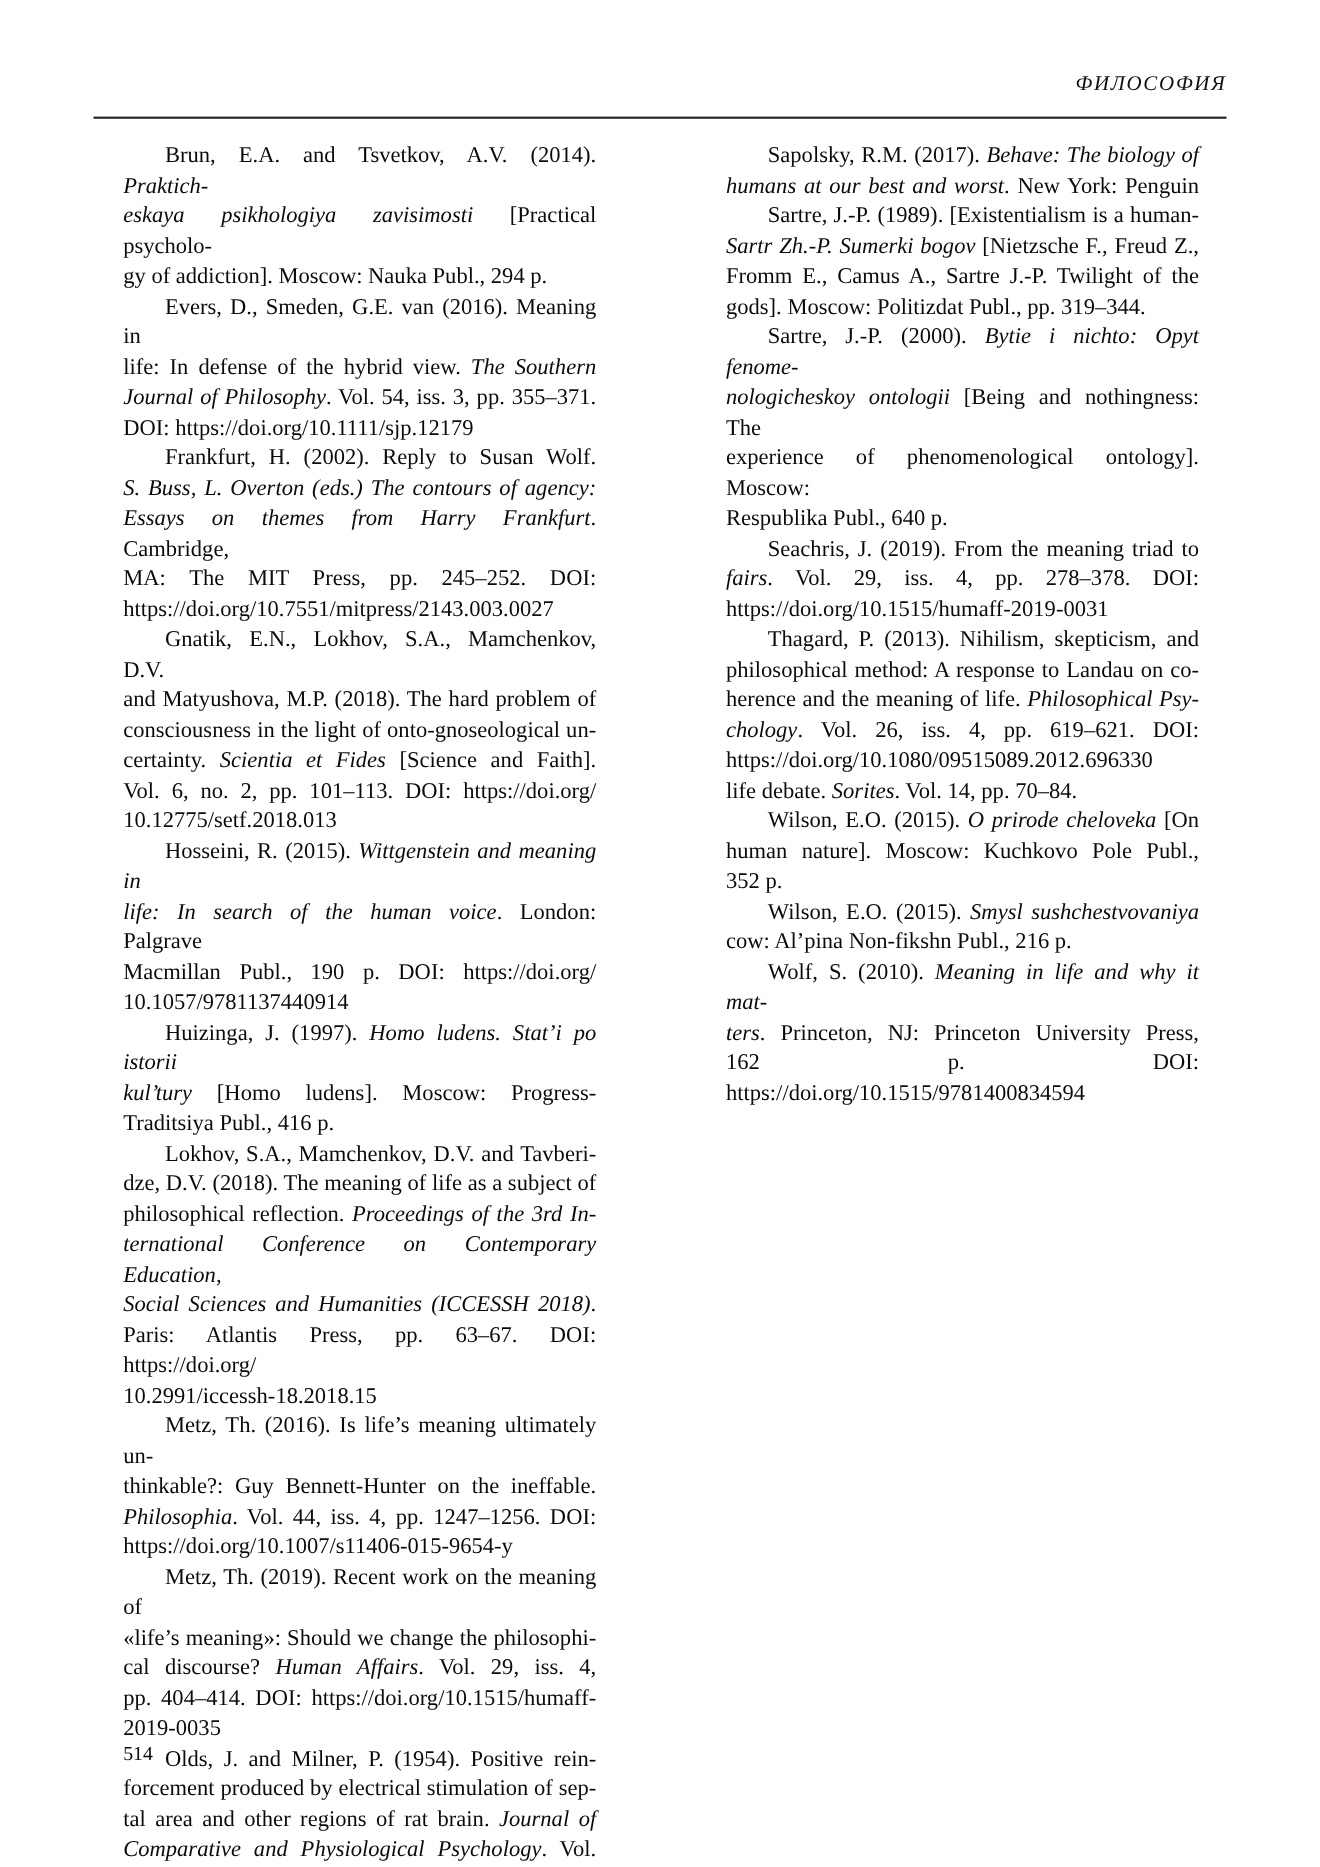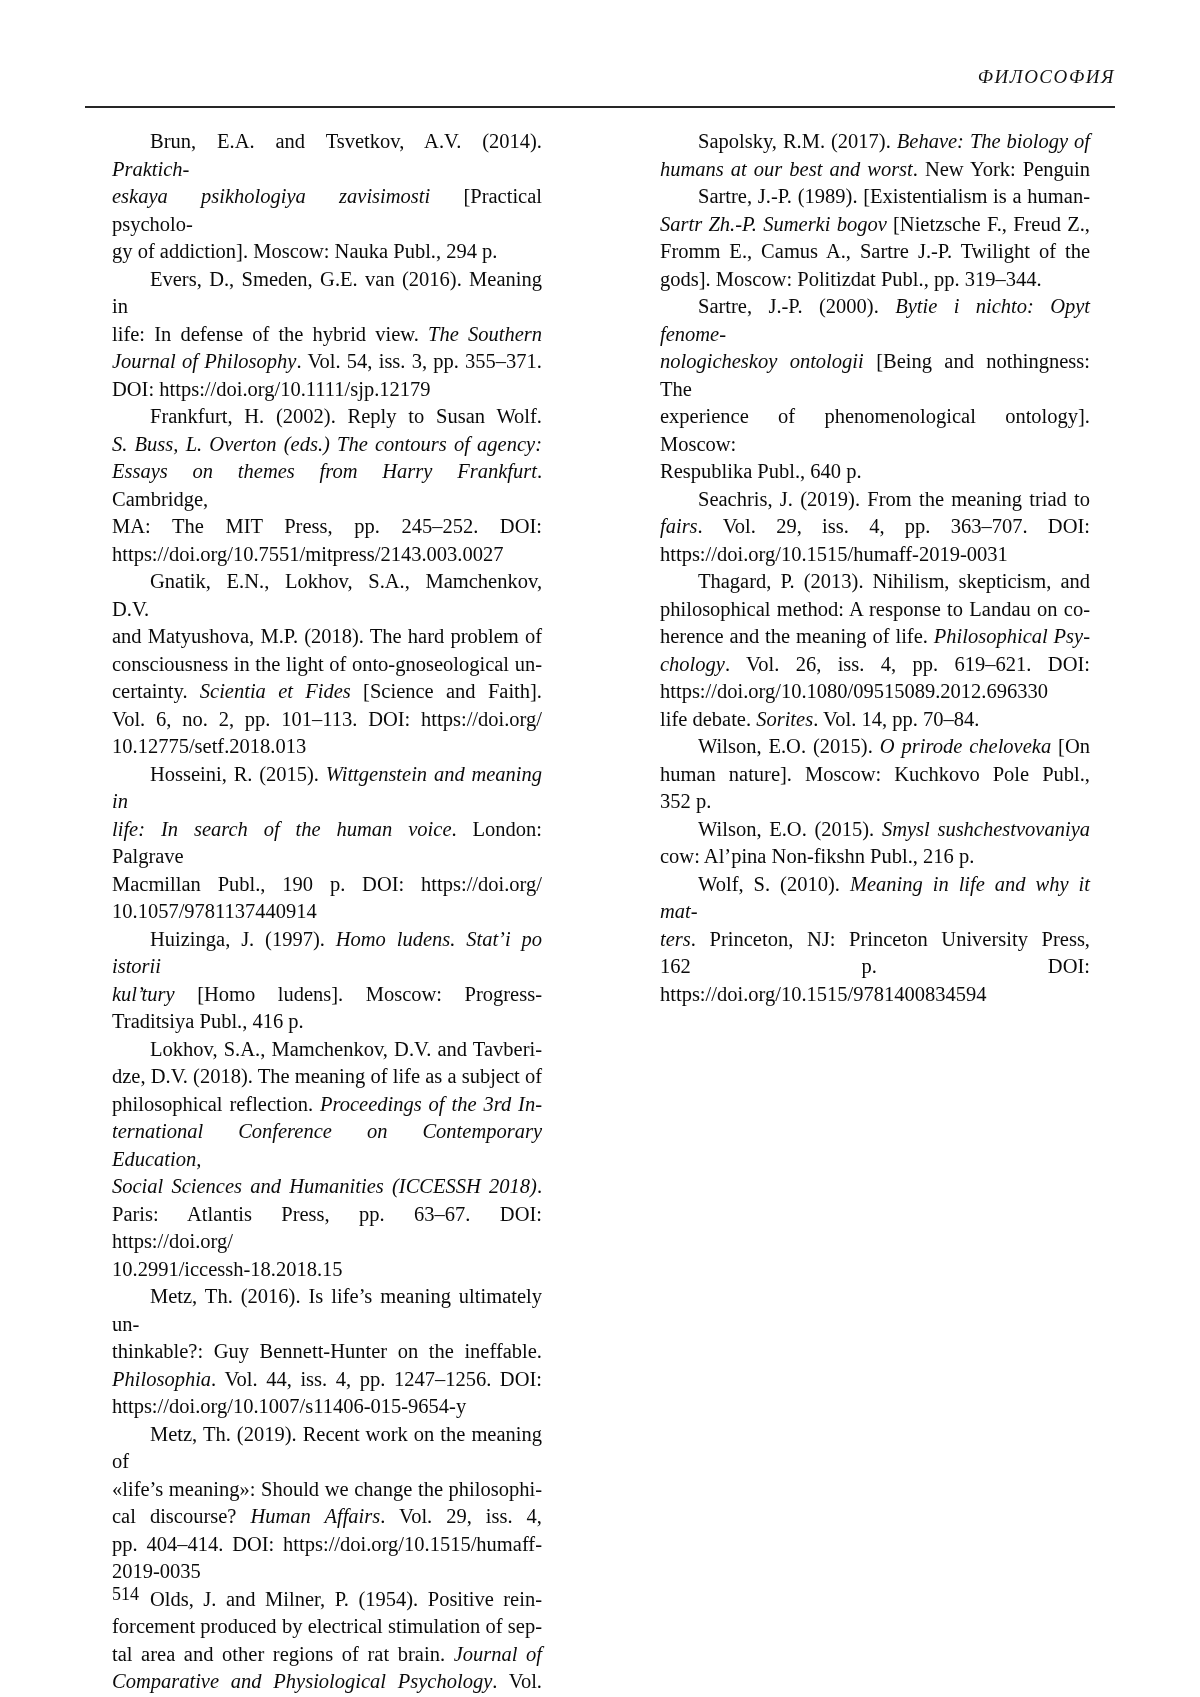--- a/index.html
+++ b/index.html
@@ -145,21 +145,21 @@
         <div class="line last"><span>gods]. Moscow: Politizdat Publ., pp. 319–344.</span></div>
       </div>
       <div class="ref">
         <div class="line first"><span>Sartre, J.-P. (2000). </span><span class="it">Bytie i nichto: Opyt fenome-</span></div>
         <div class="line"><span class="it">nologicheskoy ontologii</span><span> [Being and nothingness: The</span></div>
         <div class="line"><span>experience of phenomenological ontology]. Moscow:</span></div>
         <div class="line last"><span>Respublika Publ., 640 p.</span></div>
       </div>
       <div class="ref">
         <div class="line first"><span>Seachris, J. (2019). From the meaning triad to</span></div>
-        <div class="line"><span class="it">fairs</span><span>. Vol. 29, iss. 4, pp. 363–707. DOI:</span></div>
+        <div class="line"><span class="it">fairs</span><span>. Vol. 29, iss. 4, pp. 278–378. DOI:</span></div>
         <div class="line last"><span>https://doi.org/10.1515/humaff-2019-0031</span></div>
       </div>
       <div class="ref">
         <div class="line first"><span>Thagard, P. (2013). Nihilism, skepticism, and</span></div>
         <div class="line"><span>philosophical method: A response to Landau on co-</span></div>
         <div class="line"><span>herence and the meaning of life. </span><span class="it">Philosophical Psy-</span></div>
         <div class="line"><span class="it">chology</span><span>. Vol. 26, iss. 4, pp. 619–621. DOI:</span></div>
         <div class="line last"><span>https://doi.org/10.1080/09515089.2012.696330</span></div>
       </div>
       <div class="ref">

